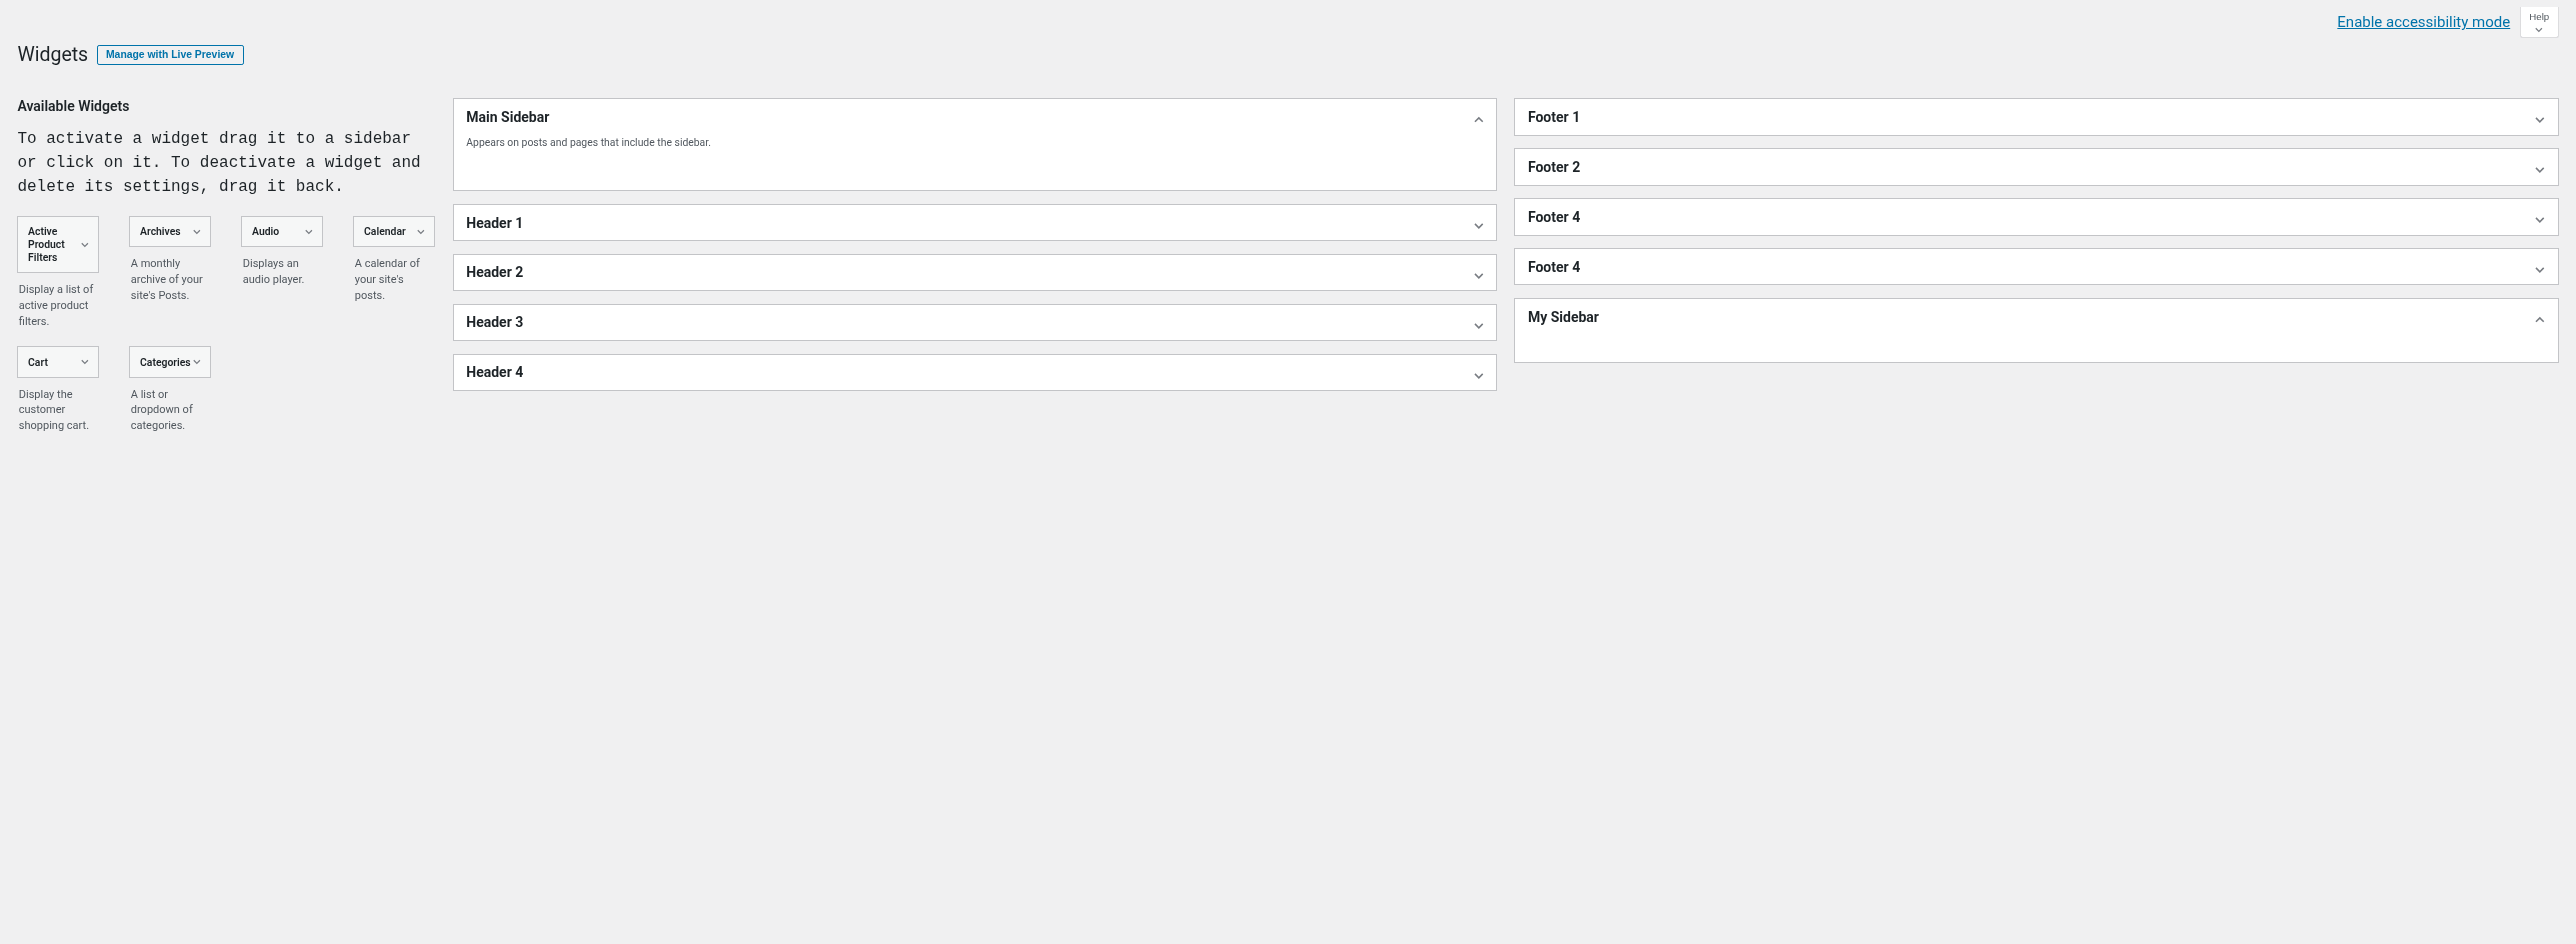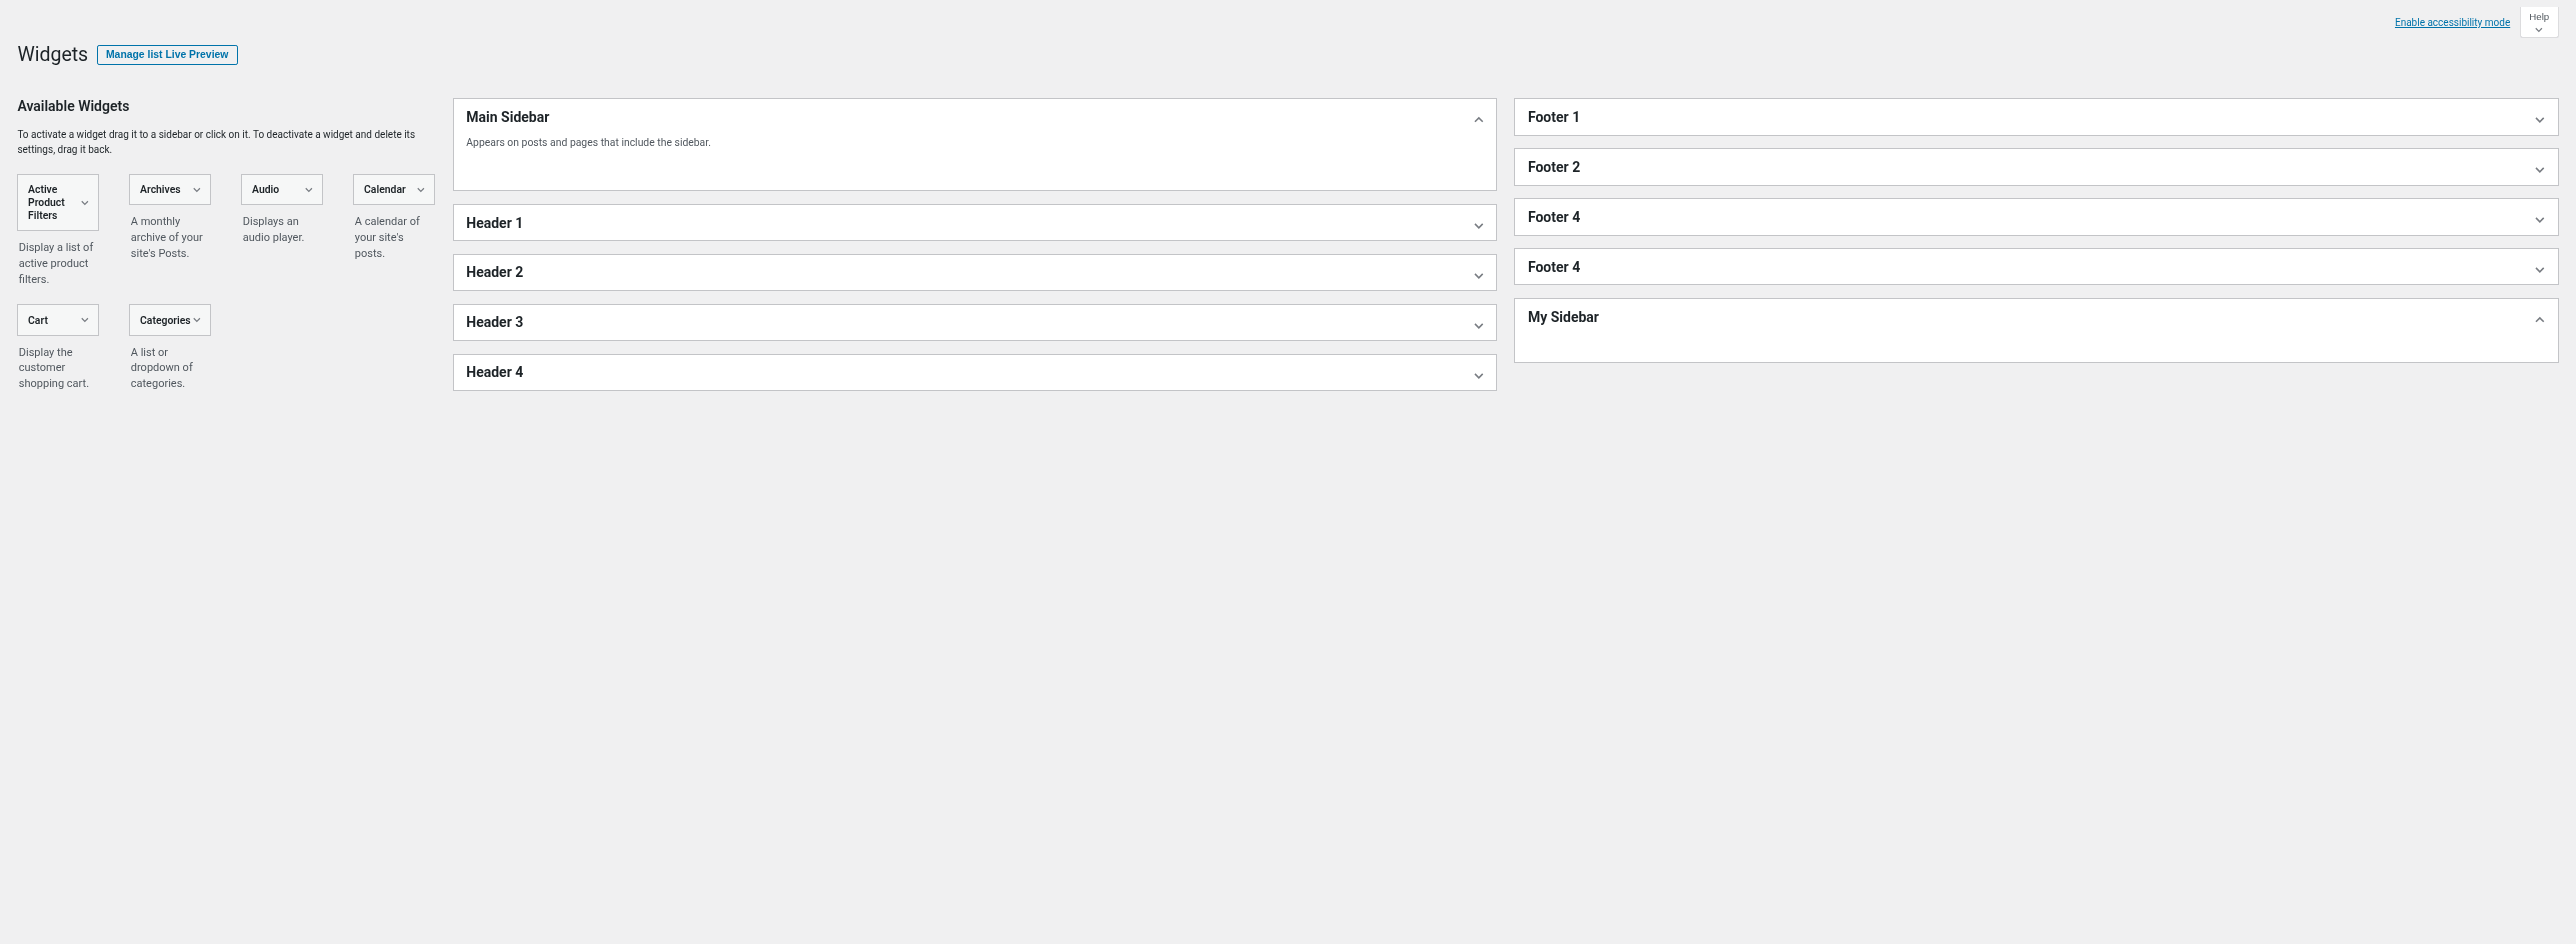--- a/index.html
+++ b/index.html
@@ -13,21 +13,21 @@
   .top-actions {
     display: flex;
     justify-content: flex-end;
     align-items: center;
     gap: 9.7px;
     margin-bottom: 5.6px;
   }
   .accessibility-link {
     color: #0073aa;
     text-decoration: underline;
-    font-size: 10px;
+    font-size: 15px;
     margin-left: 26px;
   }
   .help-btn {
     background: #fff;
     border: 0.7px solid #dcdcde;
     border-top: none;
     border-radius: 0 0 2.8px 2.8px;
     padding: 3.5px 8.4px;
     font-size: 9.7px;
     color: #50575e;
@@ -63,24 +63,25 @@
     grid-template-columns: 418px 1fr 1fr;
     gap: 17.4px;
     align-items: start;
   }
   .section-heading {
     font-size: 14px;
     font-weight: 600;
     margin-bottom: 12.5px;
   }
   .section-desc {
-    font-size: 10px;
+    font-size: 16px;
     color: #1d2327;
     margin-bottom: 16.7px;
     line-height: 1.5;
+    font-family: Liberation Mono, monospace;
   }
   .available-grid {
     display: grid;
     grid-template-columns: 1fr 1fr 1fr 1fr;
     gap: 0 30px;
   }
   .widget-item { margin-bottom: 4.2px; }
   .widget-header {
     background: #f6f7f7;
     border: 0.7px solid #c3c4c7;
@@ -143,21 +144,21 @@
     <span class="chevron chevron-sm">
       <svg viewBox="0 0 10 10">
           <path d="M1 3 L5 7 L9 3" fill="none" stroke="#787c82" stroke-width="1.6"></path>
         </svg>
     </span>
   </button>
 </div>
 
 <div class="title-row">
   <h1 class="page-title">Widgets</h1>
-  <button class="live-preview-btn">Manage list Live Preview</button>
+  <button class="live-preview-btn">Manage with Live Preview</button>
 </div>
 
 <div class="layout">
 
   <div>
     <h2 class="section-heading">Available Widgets</h2>
     <p class="section-desc">To activate a widget drag it to a sidebar or click on it. To deactivate a widget and delete its settings, drag it back.</p>
 
     <div class="available-grid">
       <div class="widget-item">

